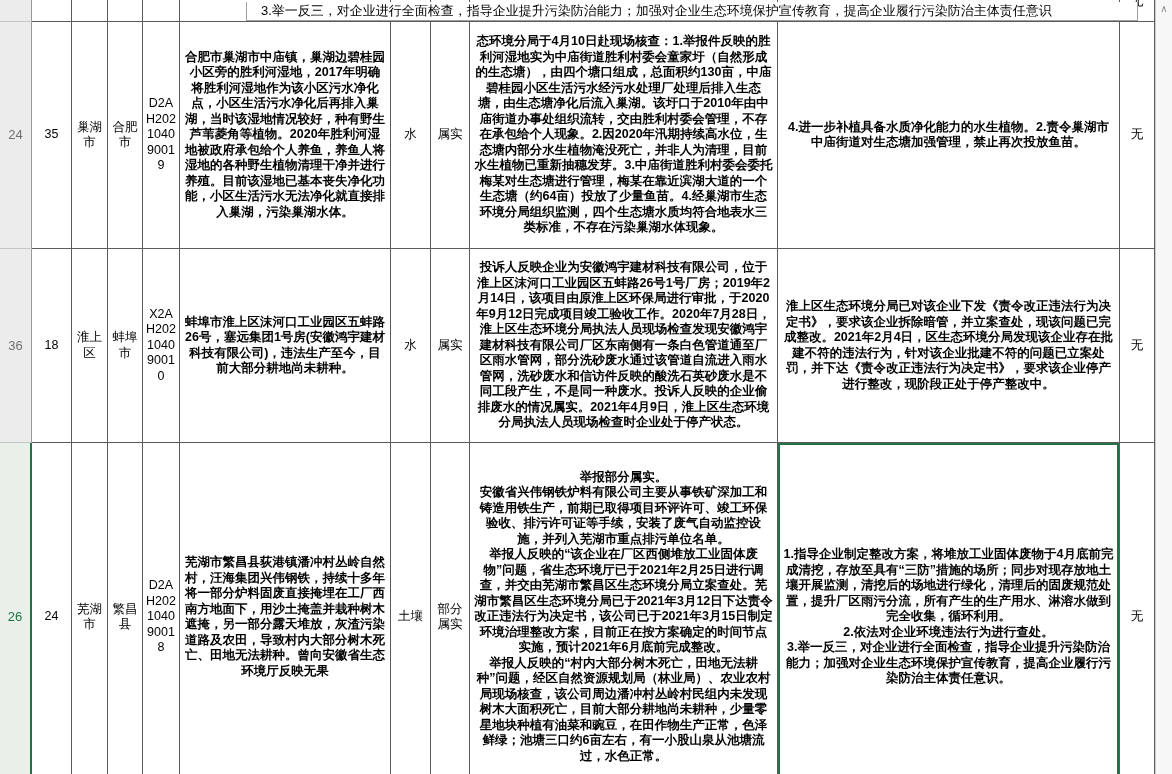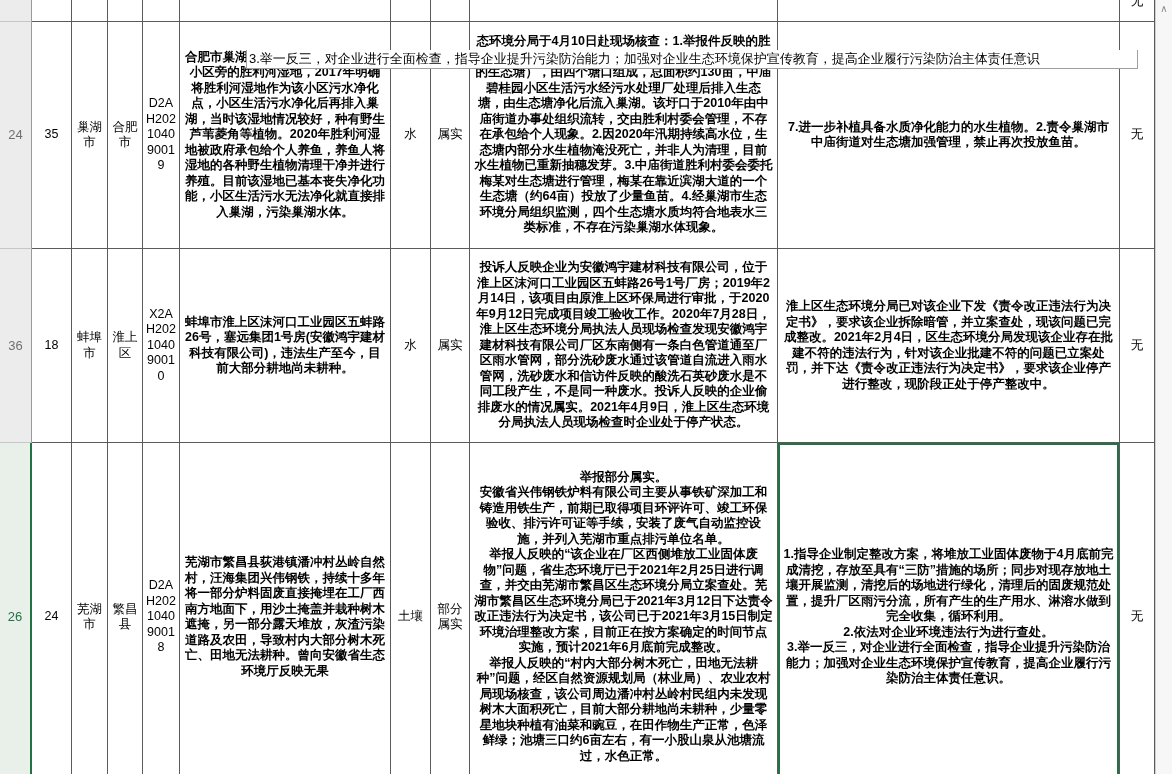--- a/index.html
+++ b/index.html
@@ -61,23 +61,22 @@
     left:246px;top:2px;
     width:892px;height:19px;
     background:#fff;
     border:1px solid #9e9e9e;
     border-top:none;
     box-sizing:border-box;
     font-size:13px;
     line-height:18px;
     white-space:nowrap;
     overflow:hidden;
-    padding-left:2px;
+    padding-left:14px;
     z-index:5;
-    margin-top:48px;
   }
   .vscroll{
     position:absolute;
     left:1155px;top:0;
     width:17px;height:774px;
     background:#f7f7f7;
     border-left:1px solid #cfcfcf;
     box-sizing:border-box;
   }
   .vscroll .arrow{
@@ -111,27 +110,27 @@
 
     <div class="c rh">24</div>
     <div class="c">35</div>
     <div class="c">巢湖市</div>
     <div class="c">合肥市</div>
     <div class="c">D2AH202104090019</div>
     <div class="c wide">合肥市巢湖市中庙镇，巢湖边碧桂园小区旁的胜利河湿地，2017年明确将胜利河湿地作为该小区污水净化点，小区生活污水净化后再排入巢湖，当时该湿地情况较好，种有野生芦苇菱角等植物。2020年胜利河湿地被政府承包给个人养鱼，养鱼人将湿地的各种野生植物清理干净并进行养殖。目前该湿地已基本丧失净化功能，小区生活污水无法净化就直接排入巢湖，污染巢湖水体。</div>
     <div class="c">水</div>
     <div class="c">属实</div>
     <div class="c wide">态环境分局于4月10日赴现场核查：1.举报件反映的胜利河湿地实为中庙街道胜利村委会童家圩（自然形成的生态塘），由四个塘口组成，总面积约130亩，中庙碧桂园小区生活污水经污水处理厂处理后排入生态塘，由生态塘净化后流入巢湖。该圩口于2010年由中庙街道办事处组织流转，交由胜利村委会管理，不存在承包给个人现象。2.因2020年汛期持续高水位，生态塘内部分水生植物淹没死亡，并非人为清理，目前水生植物已重新抽穗发芽。3.中庙街道胜利村委会委托梅某对生态塘进行管理，梅某在靠近滨湖大道的一个生态塘（约64亩）投放了少量鱼苗。4.经巢湖市生态环境分局组织监测，四个生态塘水质均符合地表水三类标准，不存在污染巢湖水体现象。</div>
-    <div class="c wide">7.进一步补植具备水质净化能力的水生植物。2.责令巢湖市中庙街道对生态塘加强管理，禁止再次投放鱼苗。</div>
+    <div class="c wide">4.进一步补植具备水质净化能力的水生植物。2.责令巢湖市中庙街道对生态塘加强管理，禁止再次投放鱼苗。</div>
     <div class="c">无</div>
 
     <div class="c rh">36</div>
     <div class="c">18</div>
+    <div class="c">淮上区</div>
     <div class="c">蚌埠市</div>
-    <div class="c">淮上区</div>
     <div class="c">X2AH202104090010</div>
     <div class="c wide">蚌埠市淮上区沫河口工业园区五蚌路26号，塞远集团1号房(安徽鸿宇建材科技有限公司)，违法生产至今，目前大部分耕地尚未耕种。</div>
     <div class="c">水</div>
     <div class="c">属实</div>
     <div class="c wide">投诉人反映企业为安徽鸿宇建材科技有限公司，位于淮上区沫河口工业园区五蚌路26号1号厂房；2019年2月14日，该项目由原淮上区环保局进行审批，于2020年9月12日完成项目竣工验收工作。2020年7月28日，淮上区生态环境分局执法人员现场检查发现安徽鸿宇建材科技有限公司厂区东南侧有一条白色管道通至厂区雨水管网，部分洗砂废水通过该管道自流进入雨水管网，洗砂废水和信访件反映的酸洗石英砂废水是不同工段产生，不是同一种废水。投诉人反映的企业偷排废水的情况属实。2021年4月9日，淮上区生态环境分局执法人员现场检查时企业处于停产状态。</div>
     <div class="c wide">淮上区生态环境分局已对该企业下发《责令改正违法行为决定书》，要求该企业拆除暗管，并立案查处，现该问题已完成整改。2021年2月4日，区生态环境分局发现该企业存在批建不符的违法行为，针对该企业批建不符的问题已立案处罚，并下达《责令改正违法行为决定书》，要求该企业停产进行整改，现阶段正处于停产整改中。</div>
     <div class="c">无</div>
 
     <div class="c rh sel">26</div>
     <div class="c">24</div>

